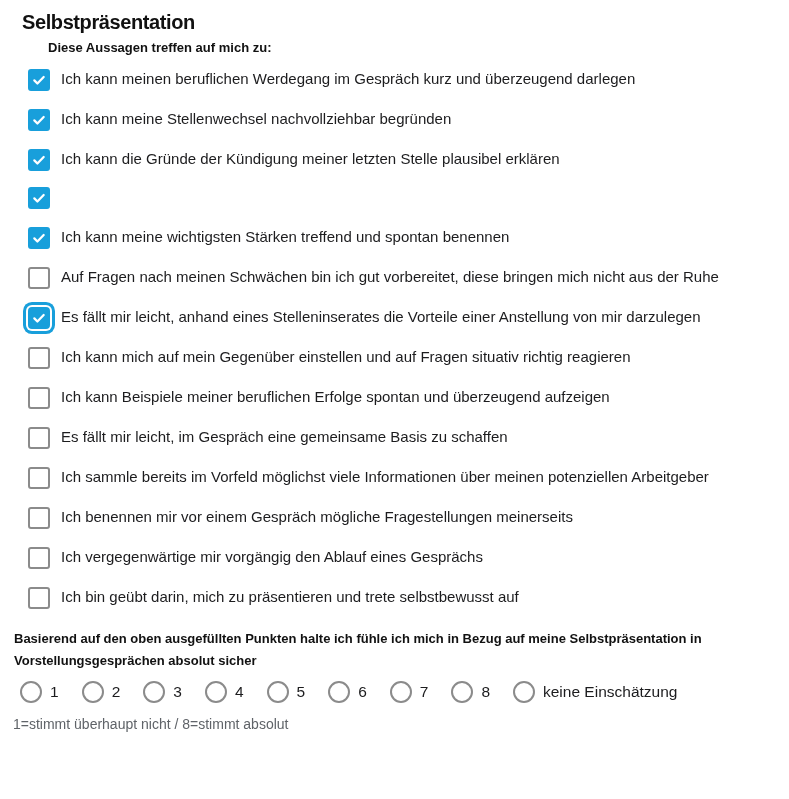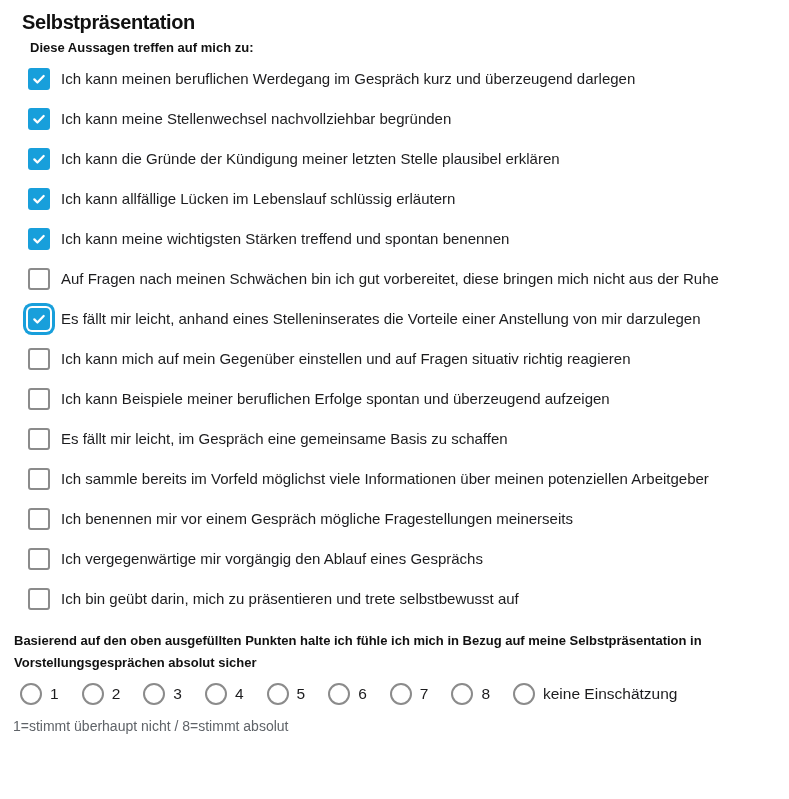--- a/index.html
+++ b/index.html
@@ -21,31 +21,31 @@
   }
   .page-title{
     margin-left:22px;
     font-size:20px;
     line-height:22px;
     font-weight:bold;
     letter-spacing:-0.4px;
     color:#111;
   }
   .instruction{
-    margin:7px 0 11px 30px;
+    margin:7px 0 11px 48px;
     font-size:13px;
     font-weight:bold;
     color:#111;
   }
   .check-list{
     margin-left:28px;
   }
   .check-row{
     display:flex;
-    align-items:center;
+    align-items:flex-end;
     gap:11px;
     margin-bottom:15px;
     cursor:default;
   }
   .checkbox{
     flex:0 0 auto;
     width:22px;height:22px;
     margin-top:1px;
     border:2px solid var(--box-border);
     border-radius:3px;
@@ -150,21 +150,20 @@
   </div>
 
   <div class="check-row">
     <span class="checkbox checked">
       <span style="display:contents">
         <svg width="16" height="16" viewBox="0 0 24 24" fill="none">
           <path d="M5 12.6l4.6 4.6L19 7.6" stroke="#ffffff" stroke-width="3.4" stroke-linecap="round" stroke-linejoin="round"></path>
         </svg>
       </span>
     </span>
-    <span class="check-label">Ich kann allfällige Lücken im Lebenslauf schlüssig erläutern</span>
   </div>
 
   <div class="check-row">
     <span class="checkbox checked">
       <span style="display:contents">
         <svg width="16" height="16" viewBox="0 0 24 24" fill="none">
           <path d="M5 12.6l4.6 4.6L19 7.6" stroke="#ffffff" stroke-width="3.4" stroke-linecap="round" stroke-linejoin="round"></path>
         </svg>
       </span>
     </span>

